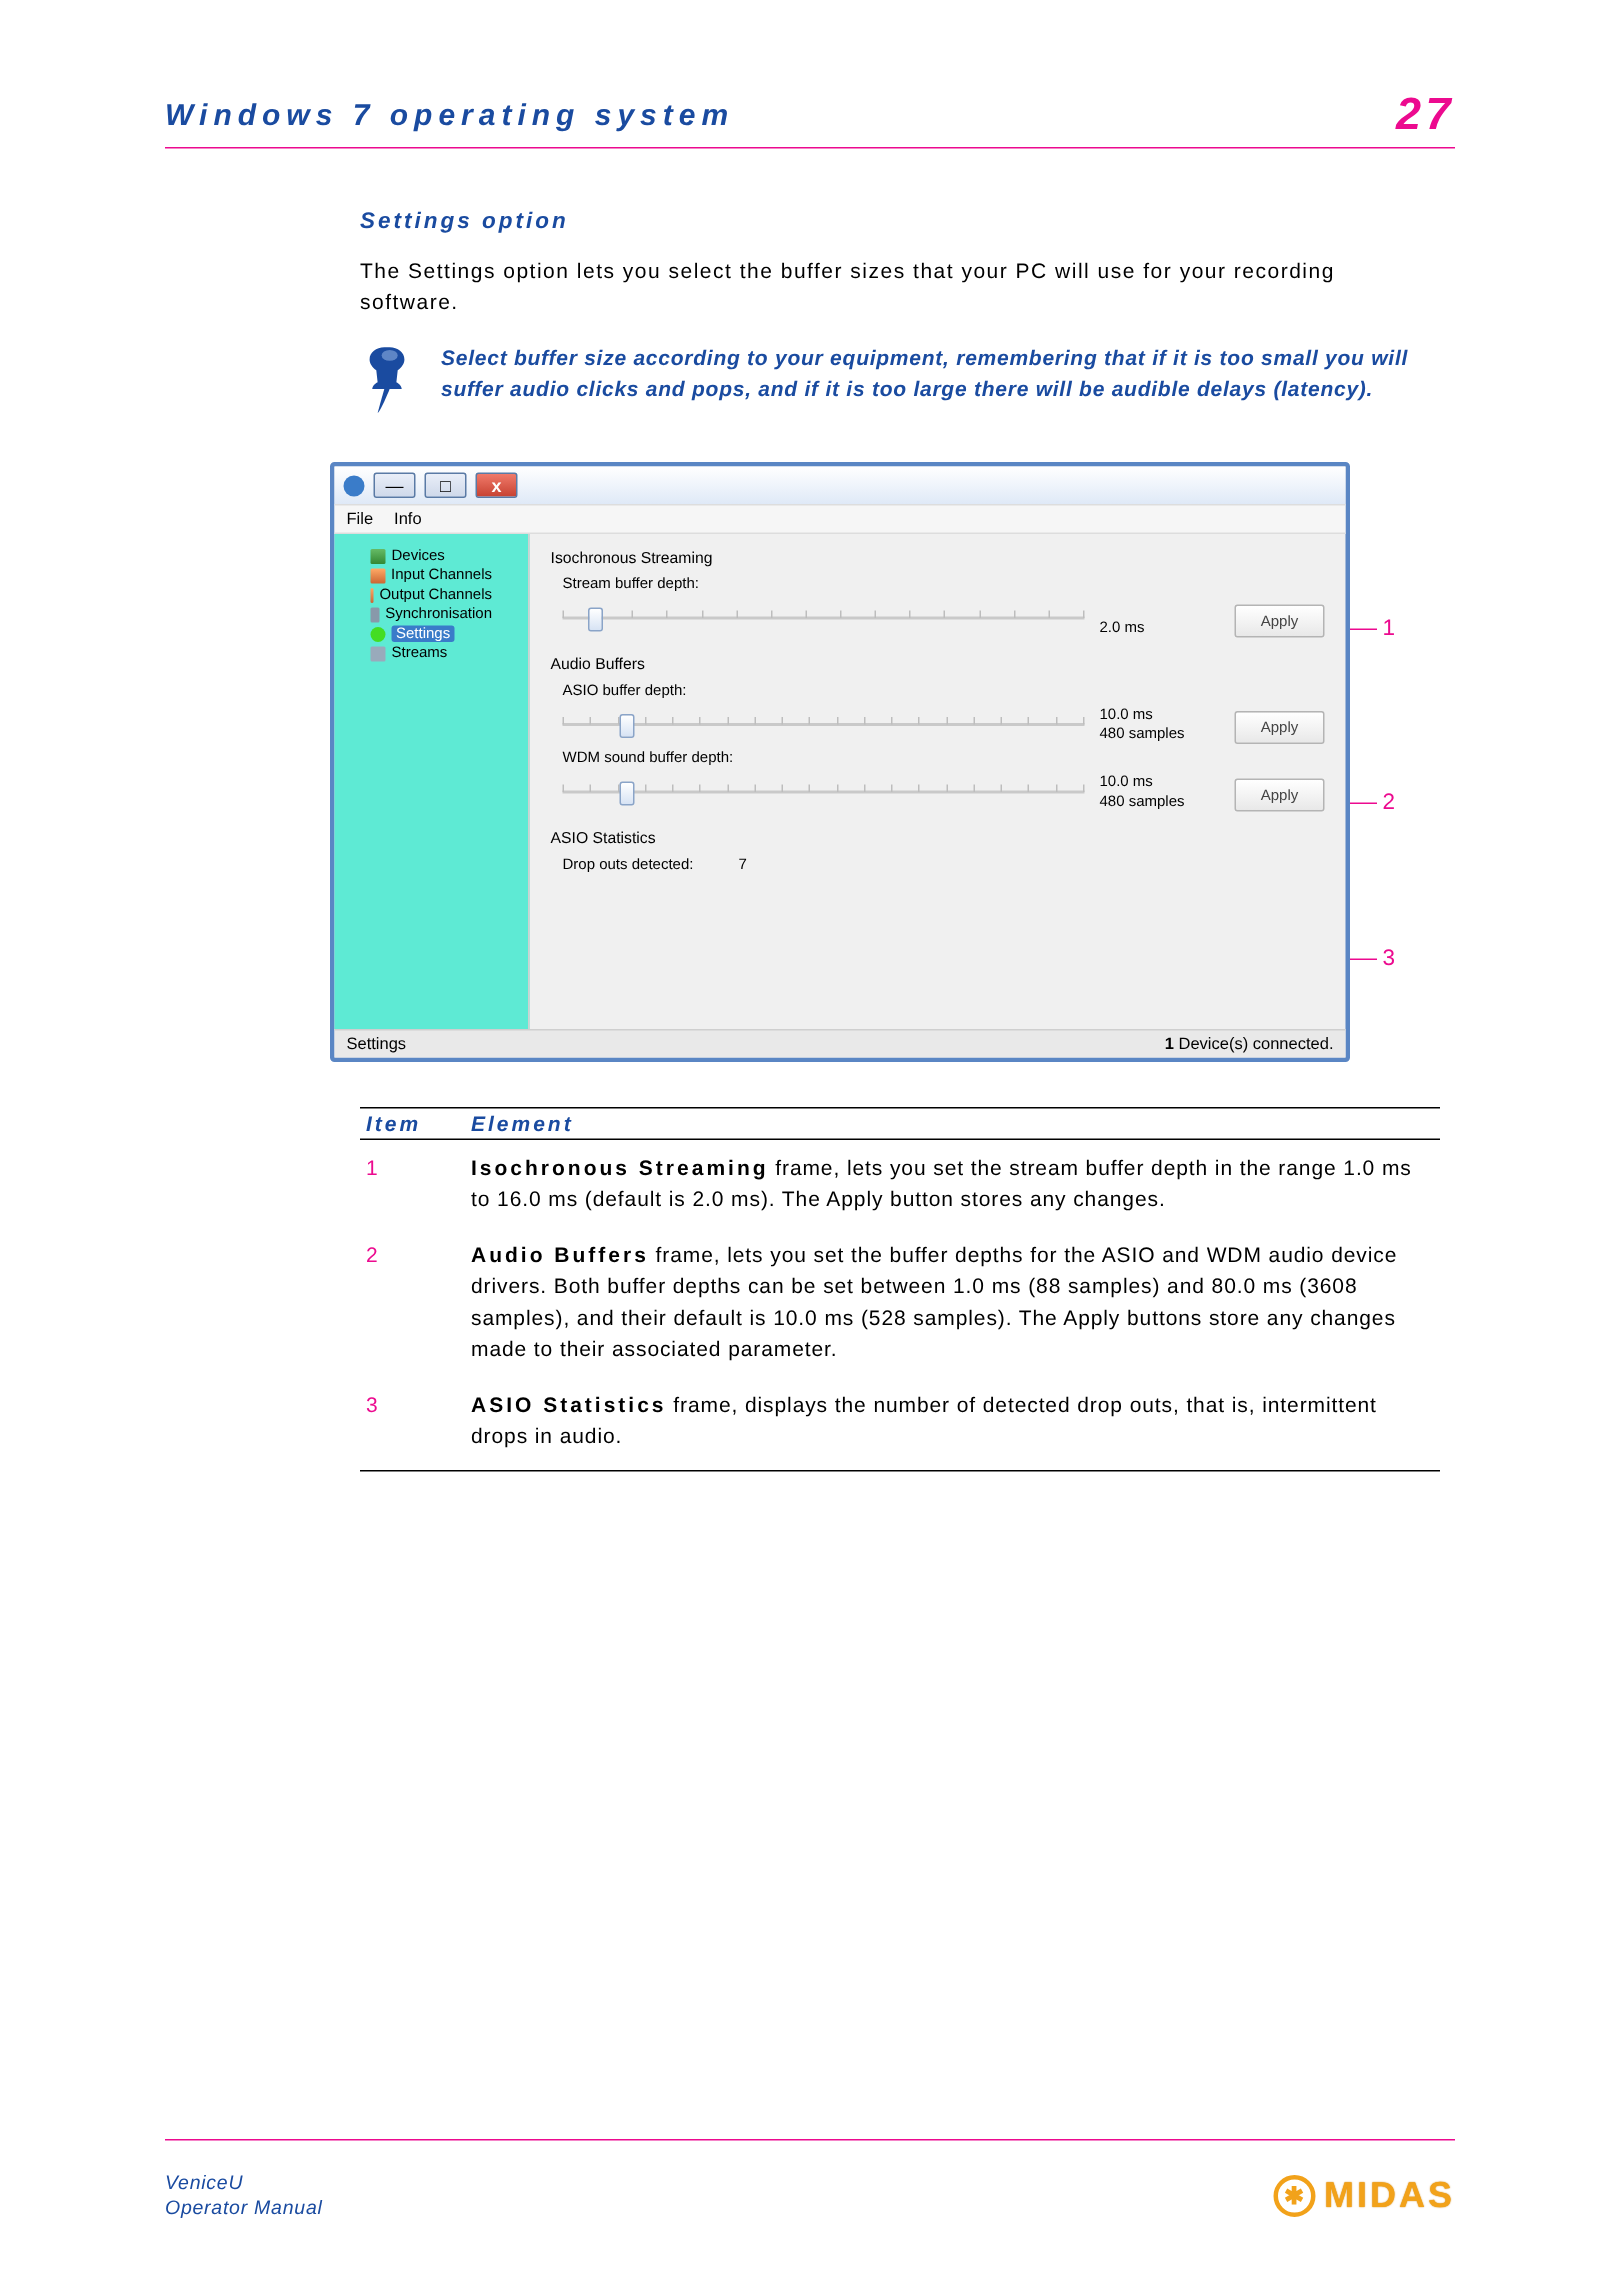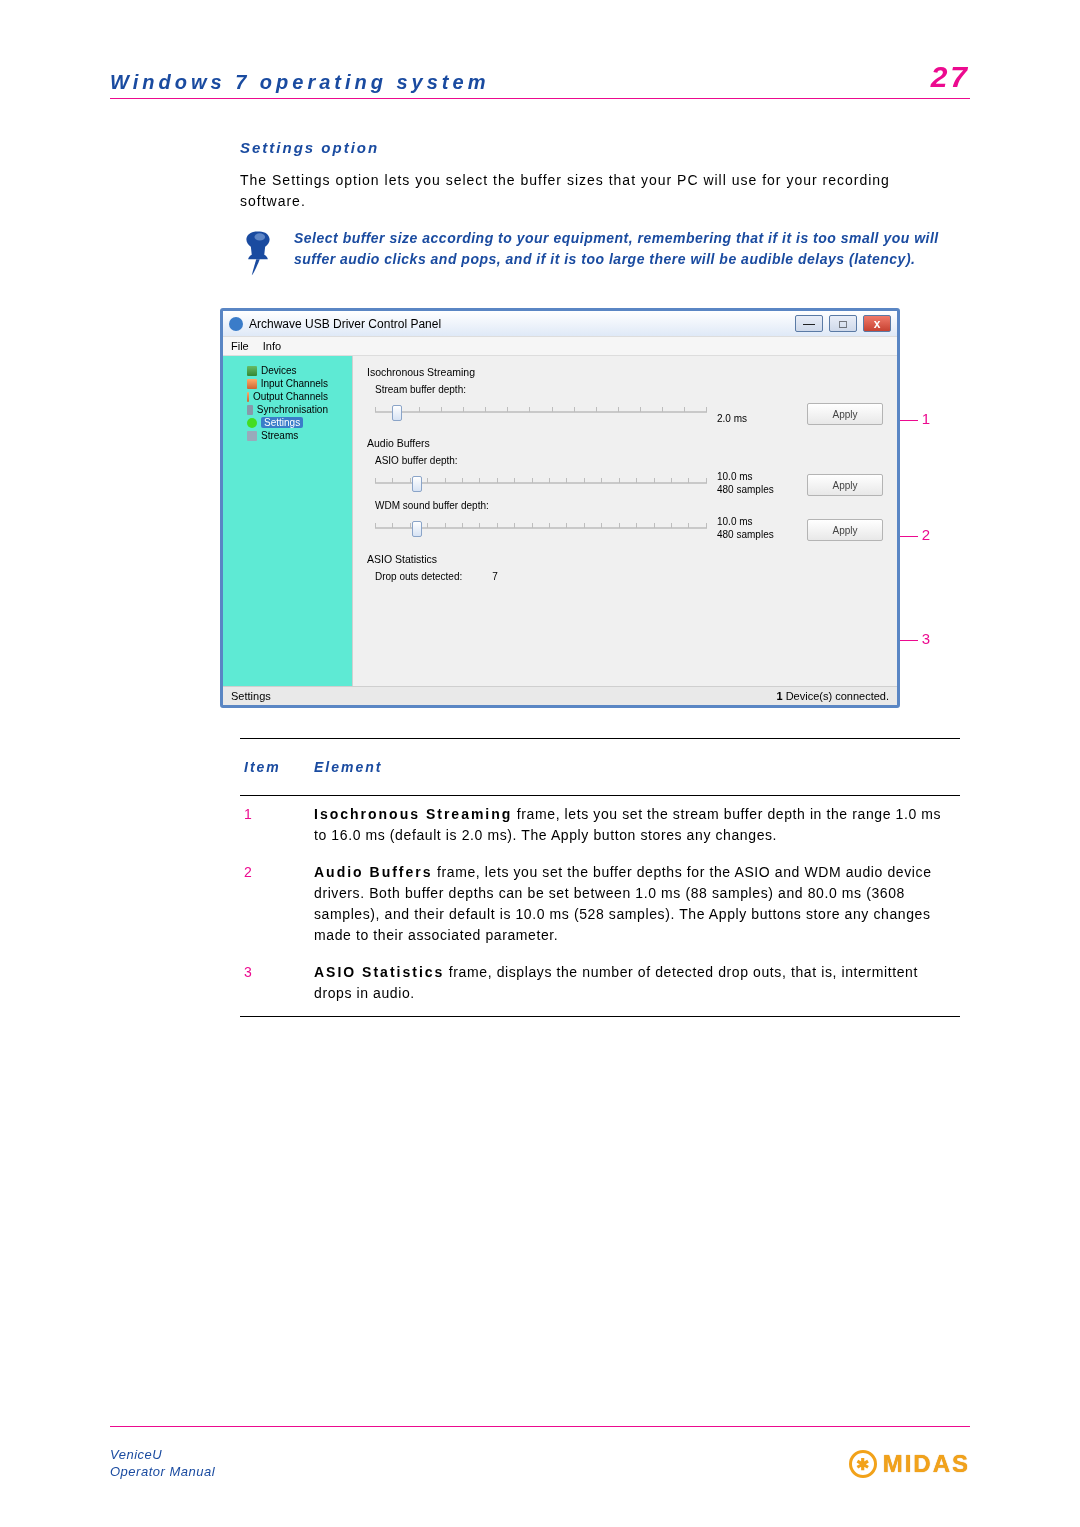--- a/index.html
+++ b/index.html
@@ -1,18 +1,18 @@
 <!DOCTYPE html>
 <html><head>
 <meta charset="utf-8">
 <style>
   *{box-sizing:border-box;margin:0;padding:0}
   body{width:1080px;height:1527px;background:#fff;font-family:Verdana,Arial,sans-serif;color:#000;position:relative}
   .page{padding:60px 110px 0 110px}
-  .header{display:flex;justify-content:space-between;align-items:flex-end;border-bottom:1px solid #ec0a8f;padding-bottom:4px;margin-bottom:40px}
+  .header{display:flex;justify-content:space-between;align-items:center;border-bottom:1px solid #ec0a8f;padding-bottom:4px;margin-bottom:40px}
   .header-title{color:#1a4ba0;font-size:20px;font-style:italic;letter-spacing:4px;font-weight:700}
   .page-number{color:#ec0a8f;font-size:30px;font-style:italic;letter-spacing:3px;font-weight:700}
   .content{margin-left:130px;max-width:720px}
   .subhead{color:#1a4ba0;font-style:italic;font-weight:700;letter-spacing:2px;font-size:15px;margin-bottom:14px}
   .para{color:#000;font-size:14px;line-height:1.5;letter-spacing:1px;margin-bottom:16px}
   .note-row{display:flex;align-items:flex-start;gap:18px;margin-bottom:30px}
   .pin-icon{flex:0 0 36px;height:50px}
   .note-text{color:#1a4ba0;font-style:italic;font-weight:700;font-size:14px;line-height:1.5;letter-spacing:.5px}
   
   .shot-wrap{position:relative;width:680px;margin:0 0 30px -20px}
@@ -40,27 +40,27 @@
   .group{border:none}
   .group-title{font-size:10.5px;margin-bottom:6px}
   .row{display:flex;align-items:flex-end;gap:10px}
   .slider-label{font-size:10px;margin:4px 0 4px 8px}
   .slider{flex:1;height:26px;position:relative;background:transparent;margin-left:8px}
   .slider-track{position:absolute;left:0;right:0;top:12px;height:2px;background:#c9c9c9}
   .slider-ticks{position:absolute;left:0;right:0;top:8px;height:10px;display:flex;justify-content:space-between}
   .slider-ticks span{width:1px;height:5px;background:#bdbdbd}
   .slider-thumb{position:absolute;top:6px;width:10px;height:16px;background:linear-gradient(#fff,#d7e3f4);border:1px solid #8aa4c8;border-radius:2px}
   .value-label{width:80px;font-size:10px;line-height:1.25}
-  .apply-btn{width:76px;height:22px;border:1px solid #b4b4b4;background:linear-gradient(#fff,#e8e8e8);font-size:10px;border-radius:2px;cursor:pointer;color:#444}
+  .apply-btn{width:60px;height:22px;border:1px solid #b4b4b4;background:linear-gradient(#fff,#e8e8e8);font-size:10px;border-radius:2px;cursor:pointer;color:#444}
   .stat-row{font-size:10px;display:flex;gap:30px;margin:2px 0 0 8px}
   .statusbar{display:flex;justify-content:space-between;background:#e9e9e9;border-top:1px solid #cfcfcf;padding:3px 8px;font-size:11px}
   .statusbar .right b{font-weight:700}
   
   .itable{margin-top:20px;width:100%;font-size:14px;border-collapse:collapse}
-  .itable th{text-align:left;color:#1a4ba0;font-style:italic;letter-spacing:2px;font-weight:700;padding:20px 4px;border-top:1px solid #000;border-bottom:1px solid #000}
+  .itable th{text-align:left;color:#1a4ba0;font-style:italic;letter-spacing:2px;font-weight:700;padding:2px 4px;border-top:1px solid #000;border-bottom:1px solid #000}
   .itable td{vertical-align:top;padding:8px 4px;line-height:1.5;letter-spacing:.6px}
   .itable tr:last-child td{border-bottom:1px solid #000;padding-bottom:12px}
   .itable td.num{color:#ec0a8f;width:70px}
   .itable td .bold-str{font-weight:700;letter-spacing:2px}
   
   .footer{position:absolute;bottom:46px;left:110px;right:110px;border-top:1px solid #ec0a8f;padding-top:20px;display:flex;justify-content:space-between;align-items:center}
   .foot-text{color:#1a4ba0;font-style:italic;font-size:13px;line-height:1.3;letter-spacing:.5px}
   .logo{display:flex;align-items:center;gap:6px}
   .logo-circle{width:28px;height:28px;border-radius:50%;border:3px solid #f2a21a;display:flex;align-items:center;justify-content:center;color:#f2a21a;font-weight:700}
   .logo-text{font-family:Arial;font-weight:700;letter-spacing:2px;color:#f2a21a;font-size:24px;text-shadow:0 0 1px #c97c00}
@@ -84,21 +84,20 @@
         <path d="M18 35c0 0-4 14-5 18 3-3 9-18 9-18z" fill="#1a4ba0"></path>
         <ellipse cx="22" cy="10" rx="6" ry="4" fill="#5e86c6"></ellipse>
       </svg>
       <div class="note-text">Select buffer size according to your equipment, remembering that if it is too small you will suffer audio clicks and pops, and if it is too large there will be audible delays (latency).</div>
     </div>
 
     <div class="shot-wrap">
       <div class="window">
         <div class="titlebar">
           <span class="title-icon"></span>
-          <span class="title-text">Archwave USB Driver Control Panel</span>
           <span class="winbtn">—</span>
           <span class="winbtn">□</span>
           <span class="winbtn close">x</span>
         </div>
         <div class="menubar">
           <span>File</span>
           <span>Info</span>
         </div>
         <div class="win-body">
           <div class="tree">

